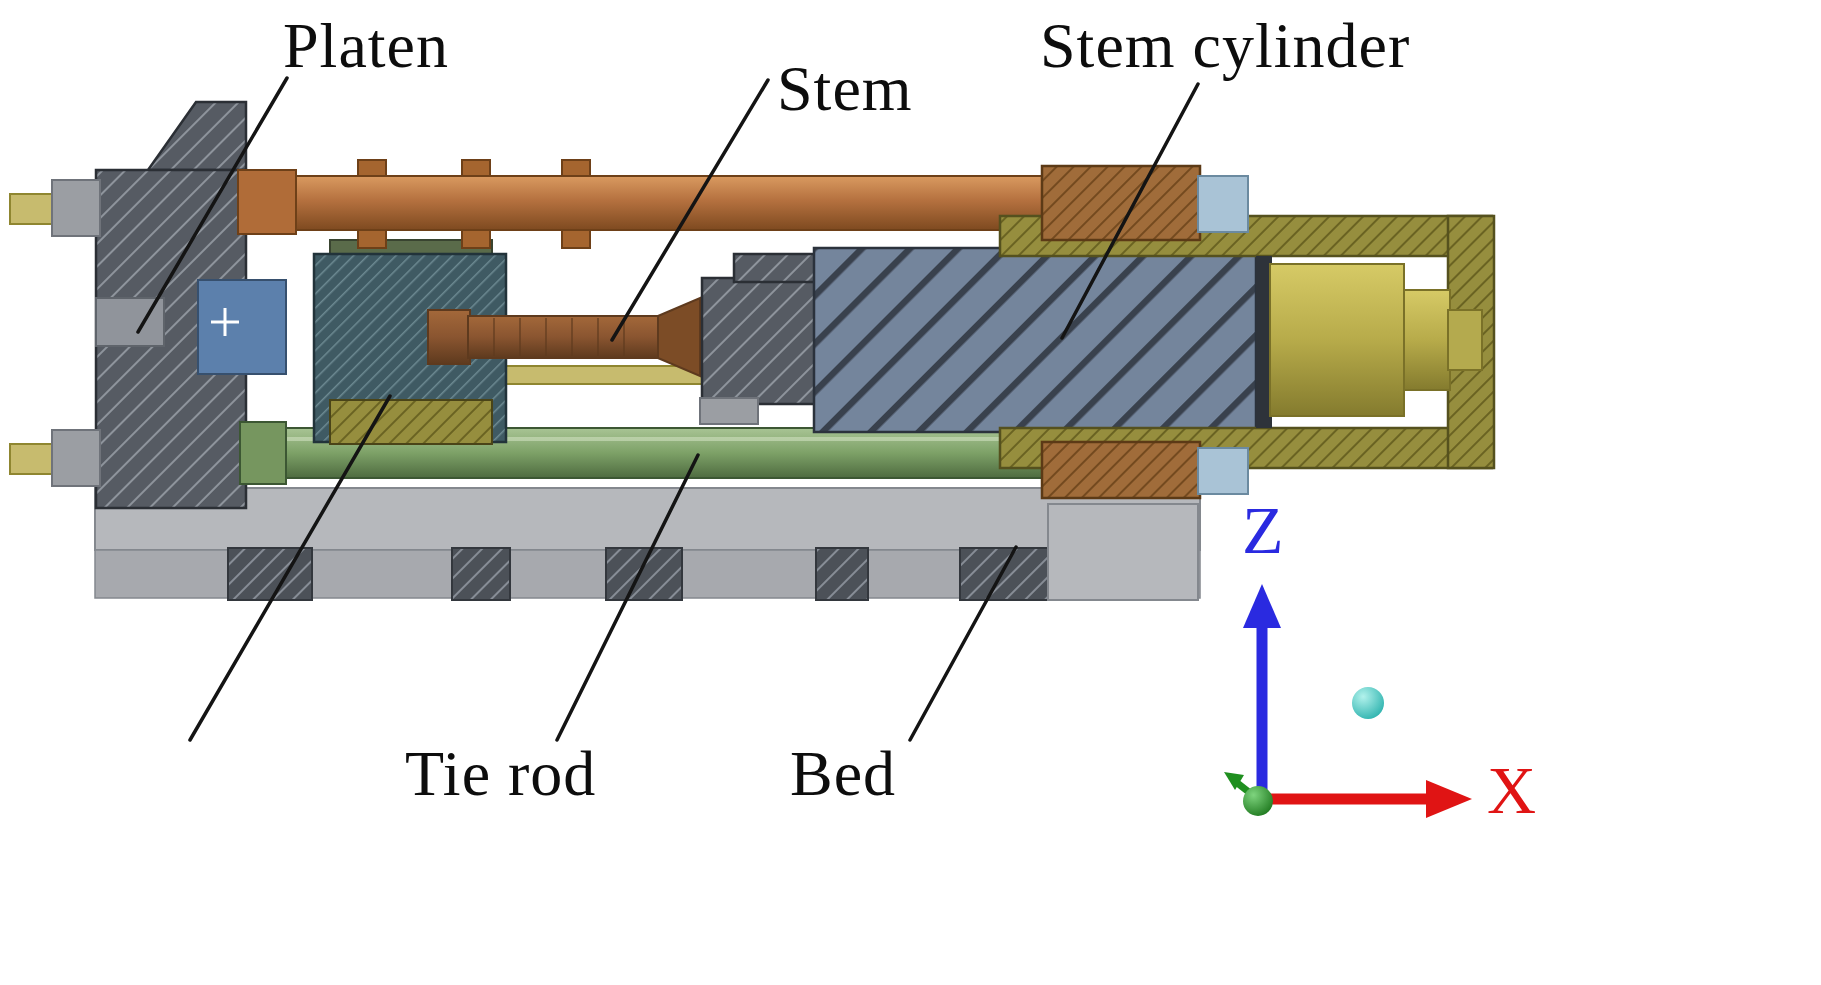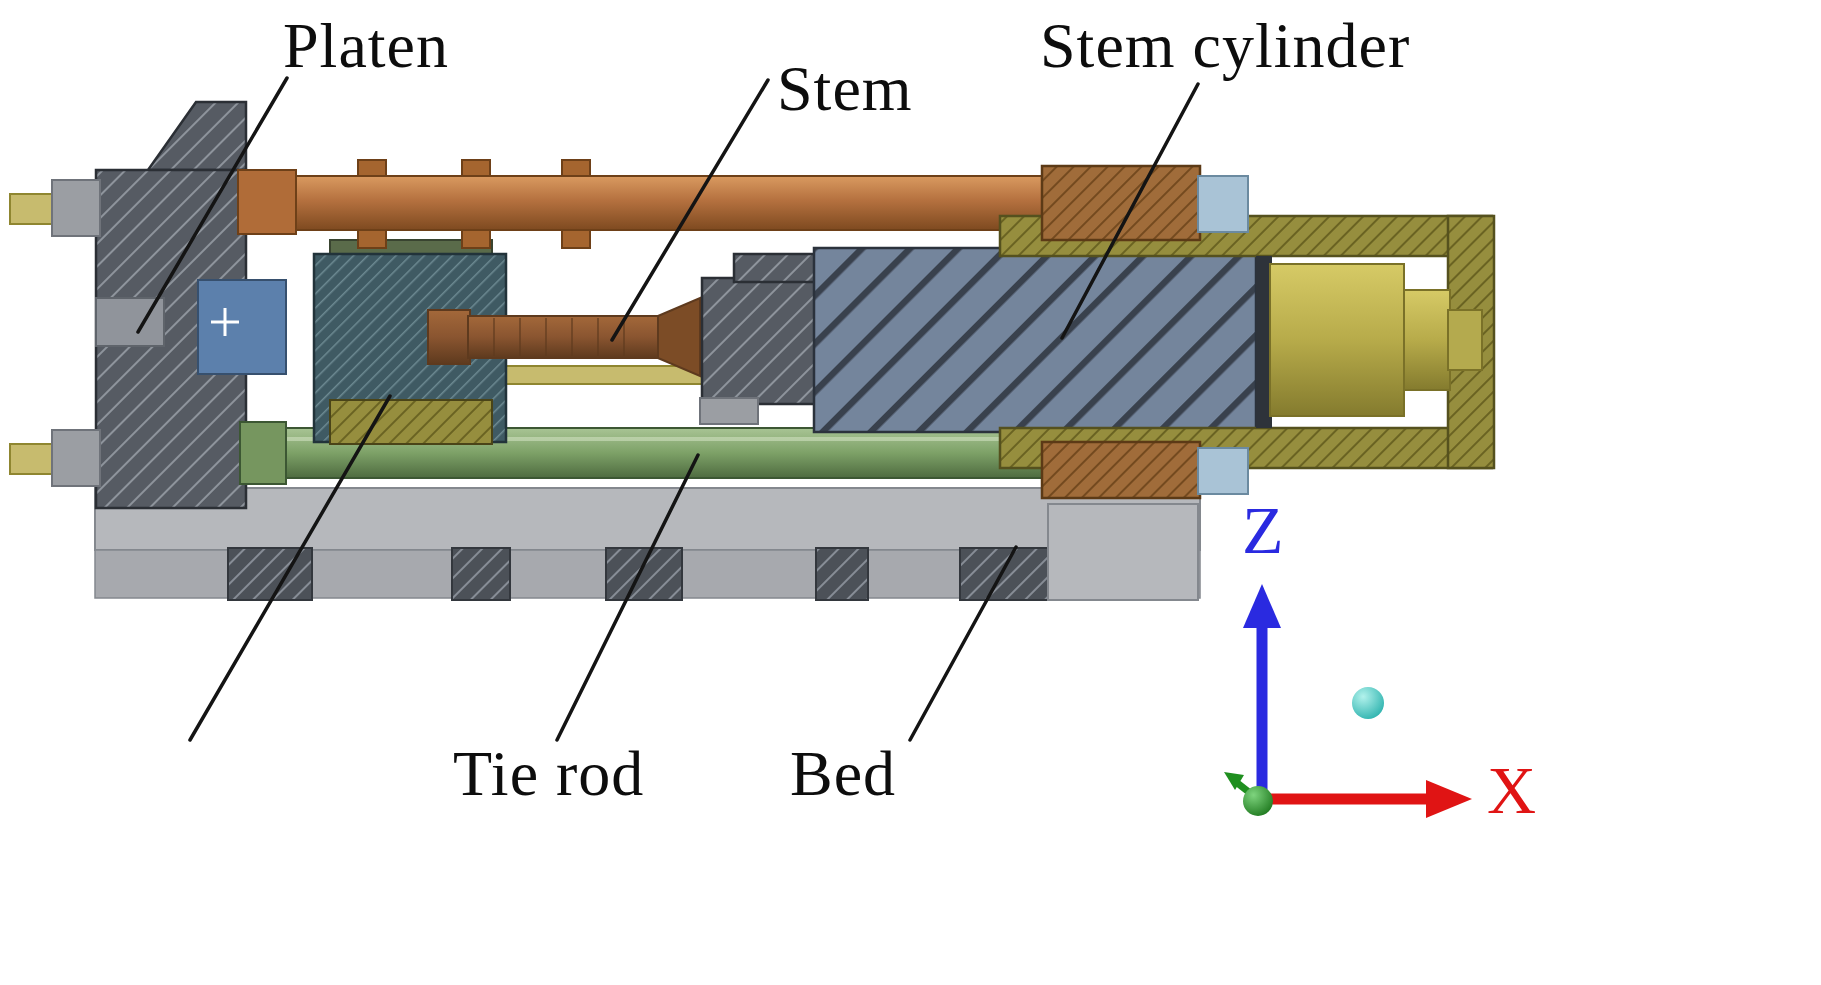--- a/index.html
+++ b/index.html
@@ -16,21 +16,21 @@
     font-size:64px;
     color:#0d0d0d;
     white-space:nowrap;
     line-height:1;
     letter-spacing:1px;
   }
   .lbl-platen{left:283px;top:14px;}
   .lbl-stem{left:777px;top:14px;margin-top:43px;}
   .lbl-maincyl{left:1040px;top:14px;}
   .lbl-container{left:22px;top:742px;}
-  .lbl-tierod{left:405px;top:742px;margin-left:48px;}
+  .lbl-tierod{left:405px;top:742px;}
   .lbl-bed{left:790px;top:742px;}
   .axis-lbl{
     position:absolute;
     font-size:68px;
     line-height:1;
     font-family:"Liberation Serif", serif;
   }
   .axis-z{left:1242px;top:496px;color:#2a2ae0;}
   .axis-x{left:1487px;top:756px;color:#e01414;}
 </style>

